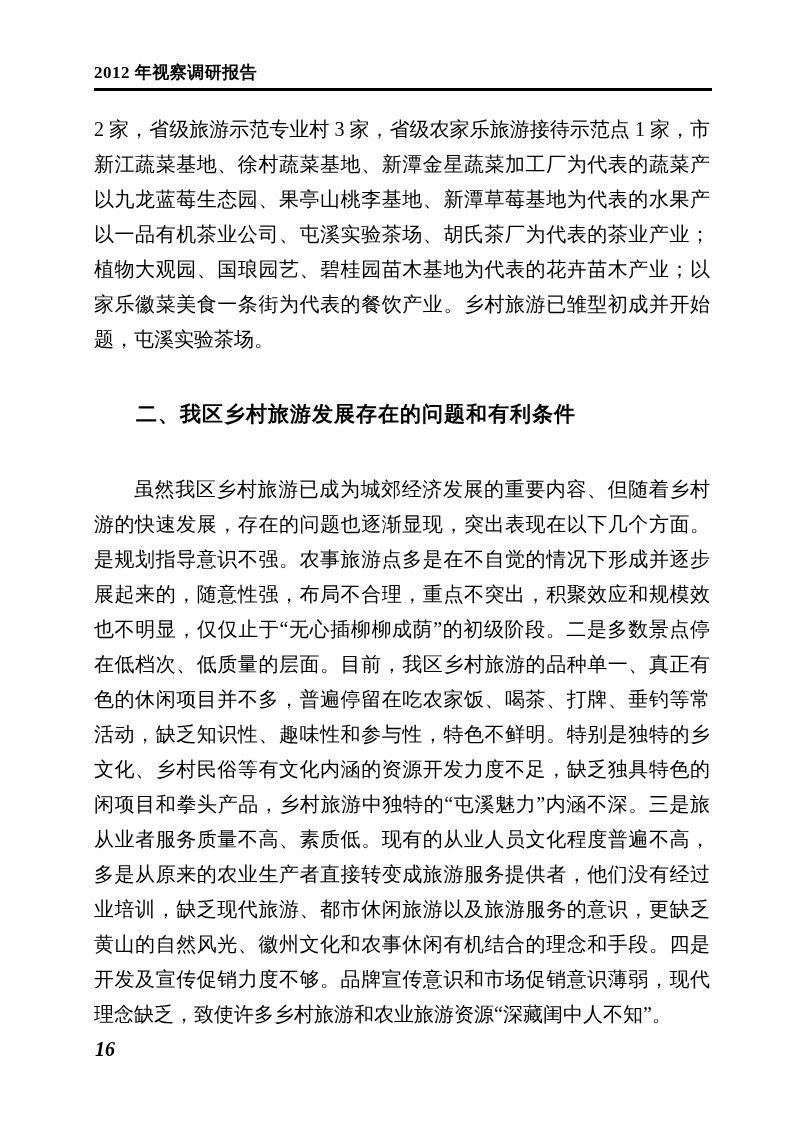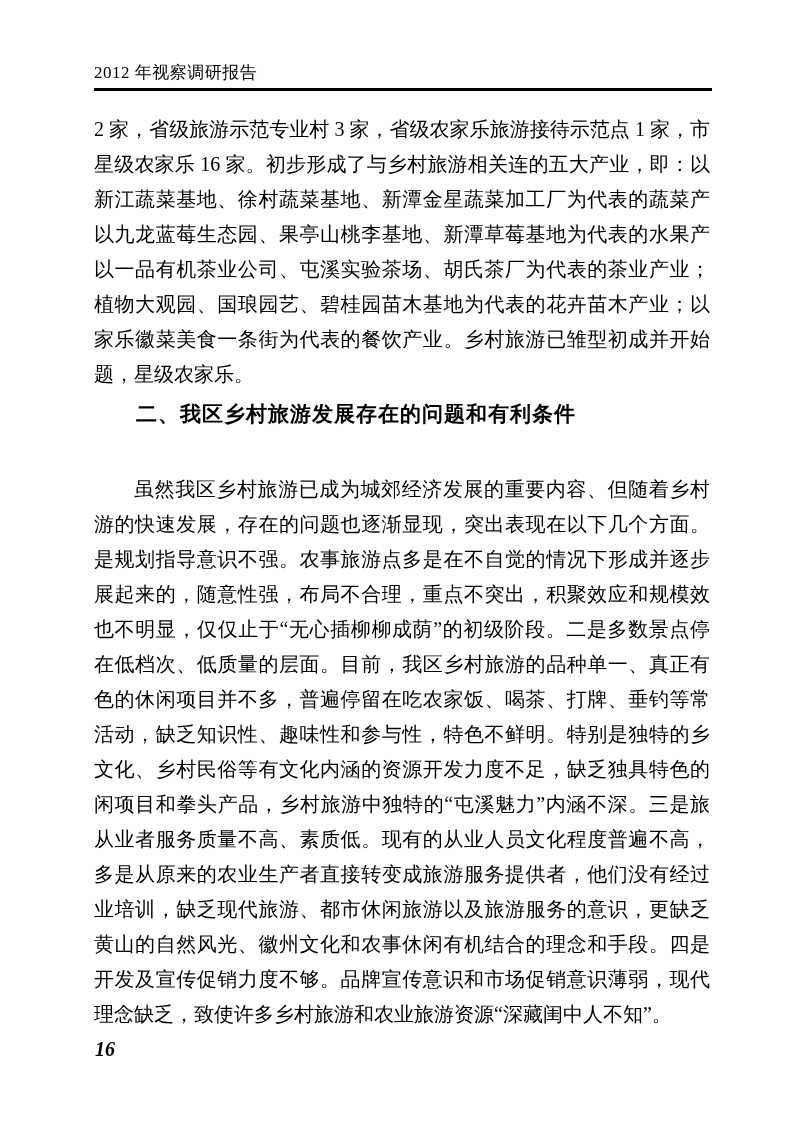--- a/index.html
+++ b/index.html
@@ -12,21 +12,21 @@
     color: #000000;
     font-family: "Liberation Serif", "DejaVu Serif", serif;
     overflow: hidden;
   }
   .doc-header-title {
     position: absolute;
     left: 94px;
     top: 61px;
     width: 618px;
     font-size: 17px;
-    font-weight: 400;
+    font-weight: 700;
     letter-spacing: 0.5px;
     font-family: "Liberation Serif", "DejaVu Serif", serif;
   }
   .doc-header-rule {
     position: absolute;
     left: 94px;
     top: 88px;
     width: 618px;
     height: 3px;
     background: #000000;
@@ -74,27 +74,26 @@
 <body>
 
 <div class="page">
 
   <div class="doc-header-title">2012 年视察调研报告</div>
 
   <div class="doc-header-rule"></div>
 
   <div class="para para-1">
     <div class="line">2 家，省级旅游示范专业村 3 家，省级农家乐旅游接待示范点 1 家，市</div>
-    <div class="line">星级农家乐 16 家。初步形成了与乡村旅游相关连的五大产业，即：以</div>
     <div class="line">新江蔬菜基地、徐村蔬菜基地、新潭金星蔬菜加工厂为代表的蔬菜产业；</div>
     <div class="line">以九龙蓝莓生态园、果亭山桃李基地、新潭草莓基地为代表的水果产业；</div>
     <div class="line">以一品有机茶业公司、屯溪实验茶场、胡氏茶厂为代表的茶业产业；以</div>
     <div class="line">植物大观园、国琅园艺、碧桂园苗木基地为代表的花卉苗木产业；以农</div>
     <div class="line">家乐徽菜美食一条街为代表的餐饮产业。乡村旅游已雏型初成并开始破</div>
-    <div class="line last">题，星级农家乐。</div>
+    <div class="line last">题，屯溪实验茶场。</div>
   </div>
 
   <div class="section-heading">二、我区乡村旅游发展存在的问题和有利条件</div>
 
   <div class="para para-2">
     <div class="line ind">虽然我区乡村旅游已成为城郊经济发展的重要内容、但随着乡村旅</div>
     <div class="line">游的快速发展，存在的问题也逐渐显现，突出表现在以下几个方面。一</div>
     <div class="line">是规划指导意识不强。农事旅游点多是在不自觉的情况下形成并逐步发</div>
     <div class="line">展起来的，随意性强，布局不合理，重点不突出，积聚效应和规模效应</div>
     <div class="line">也不明显，仅仅止于“无心插柳柳成荫”的初级阶段。二是多数景点停留</div>

